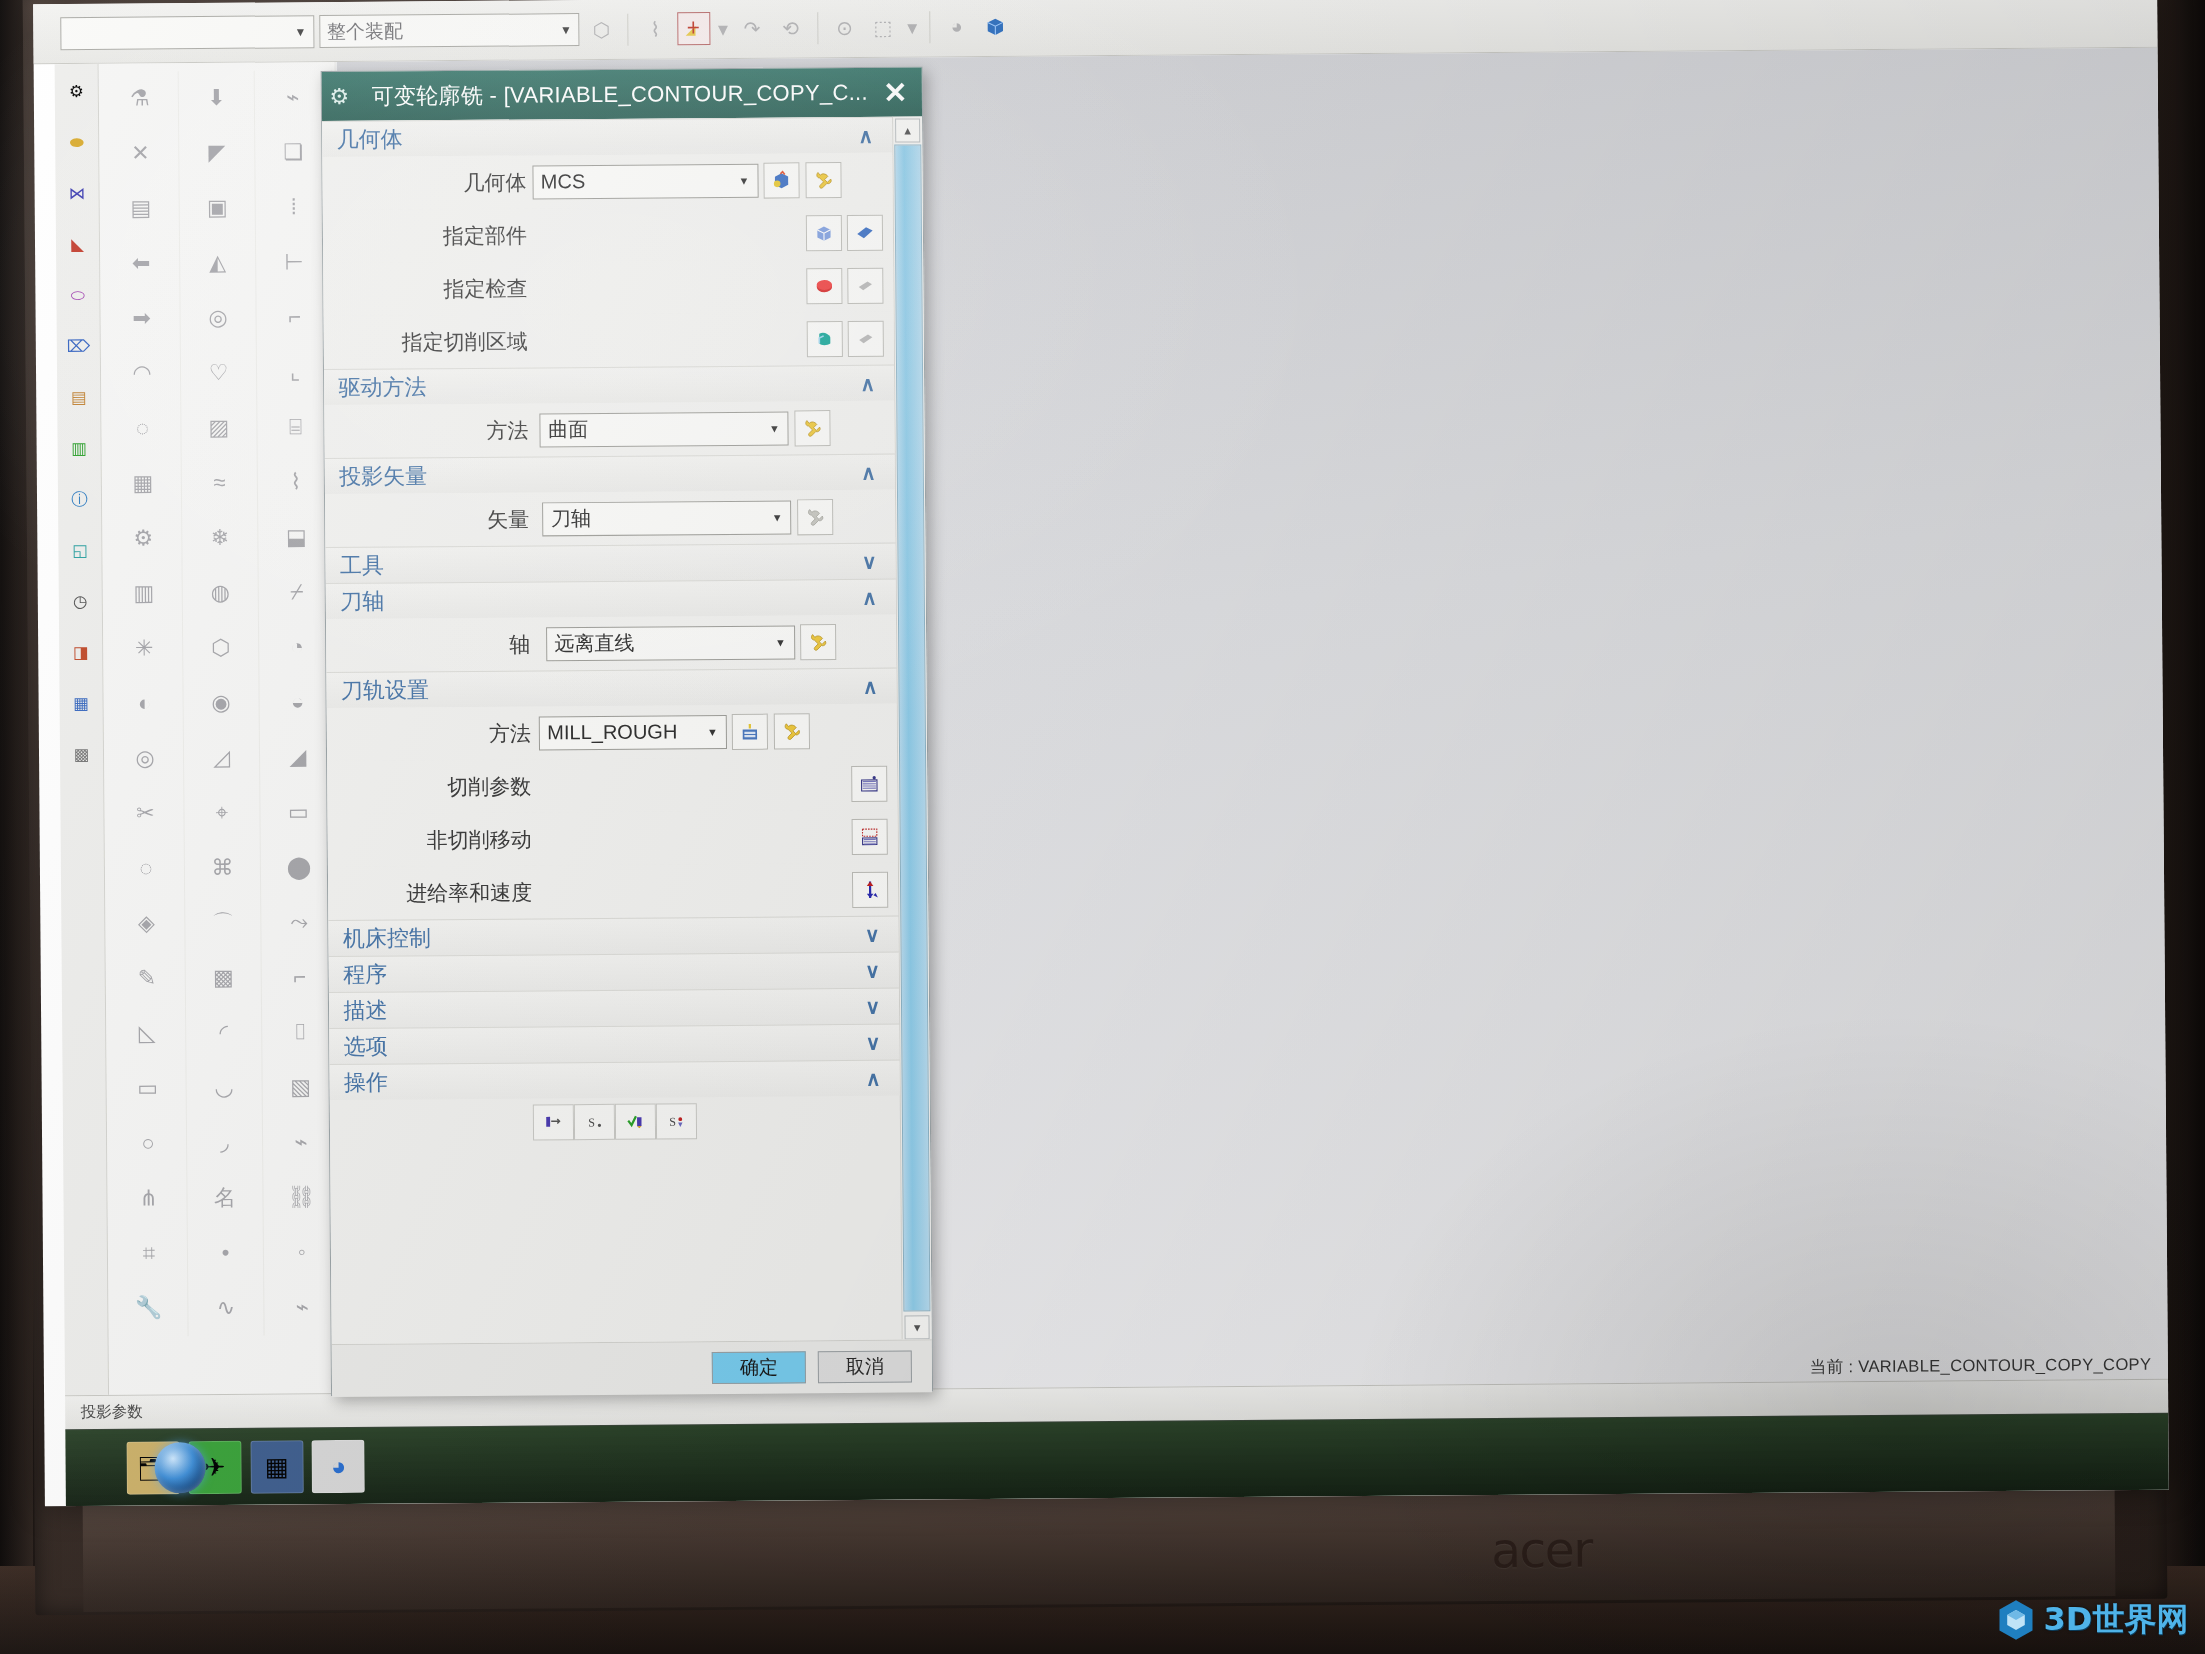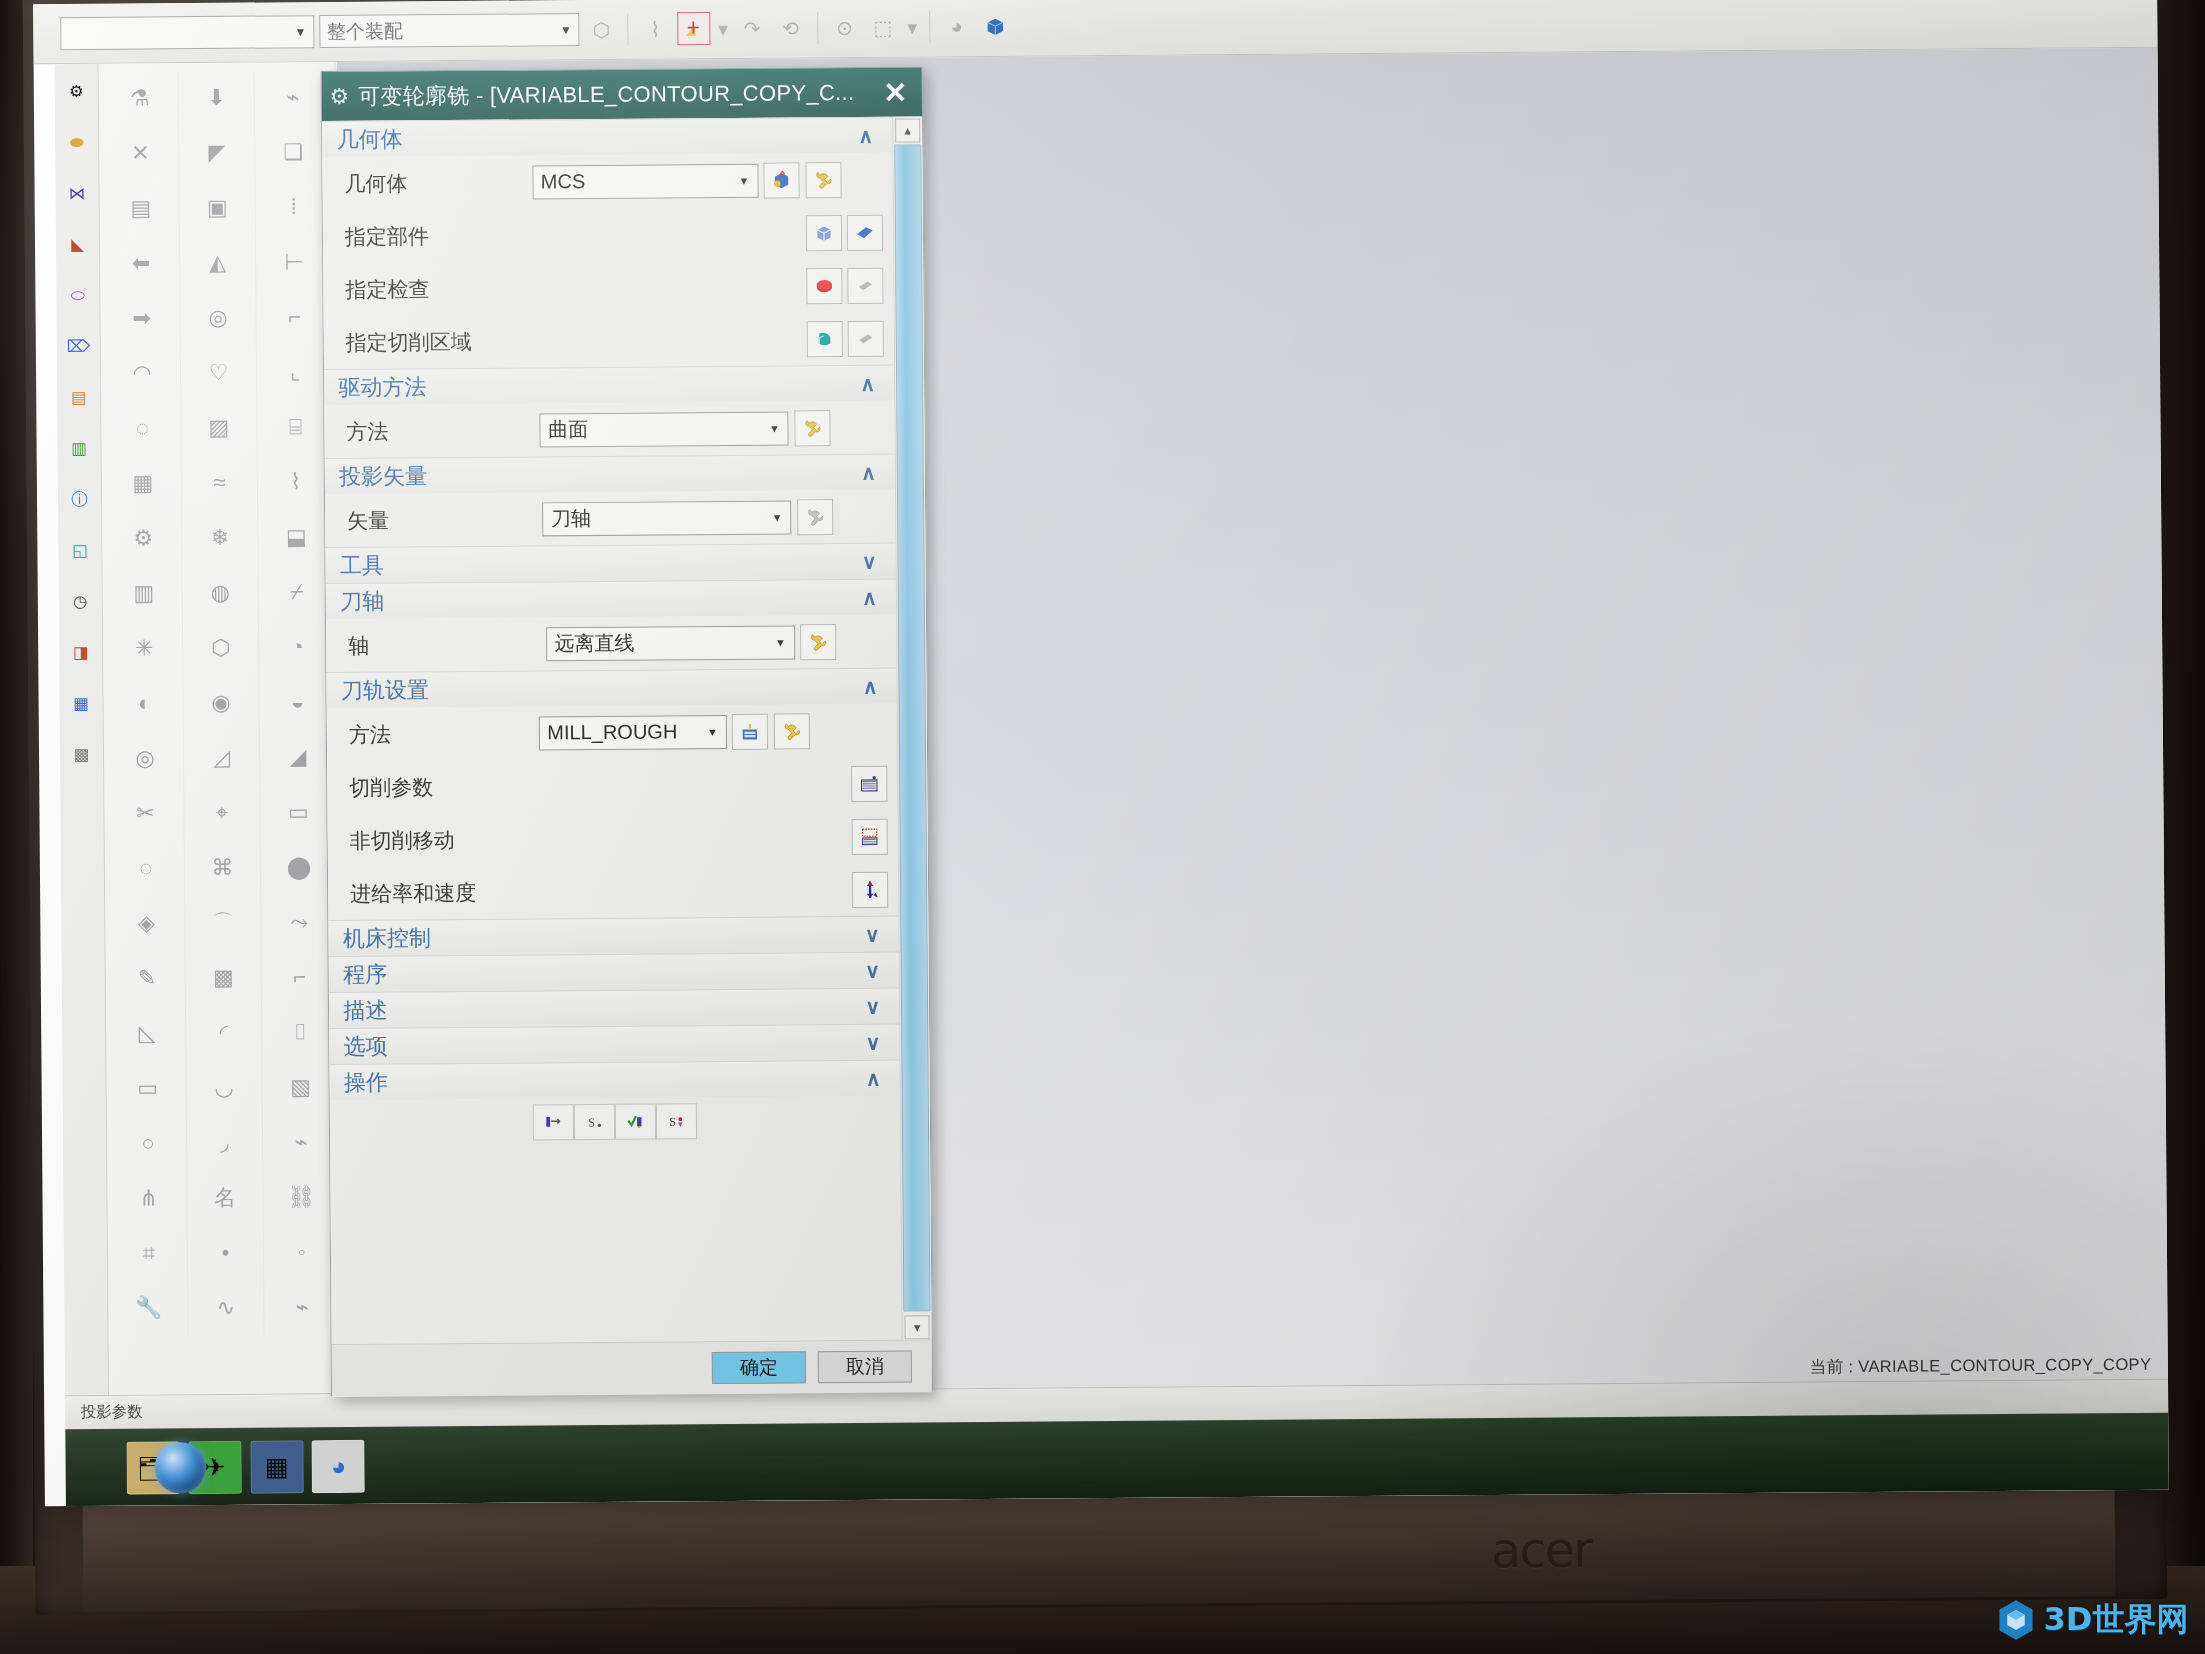--- a/index.html
+++ b/index.html
@@ -8,20 +8,21 @@
     font-family: "Liberation Sans", sans-serif;
     background: #1c1512;
     position: relative;
   }
 
   
   #photo {
     position: absolute; inset: 0;
     background: linear-gradient(160deg, #2a201c 0%, #120d0b 40%, #241a16 100%);
     overflow: hidden;
+    text-align: right;
   }
   .desk-left {
     position:absolute; left:0; top:0; width:33px; height:1654px;
     background: linear-gradient(90deg,#0a0706,#2b211c);
   }
   .desk-bottom {
     position:absolute; left:0; bottom:0; width:2205px; height:88px;
     background: linear-gradient(180deg,#3a2a22,#1a1310);
   }
   .desk-right {

